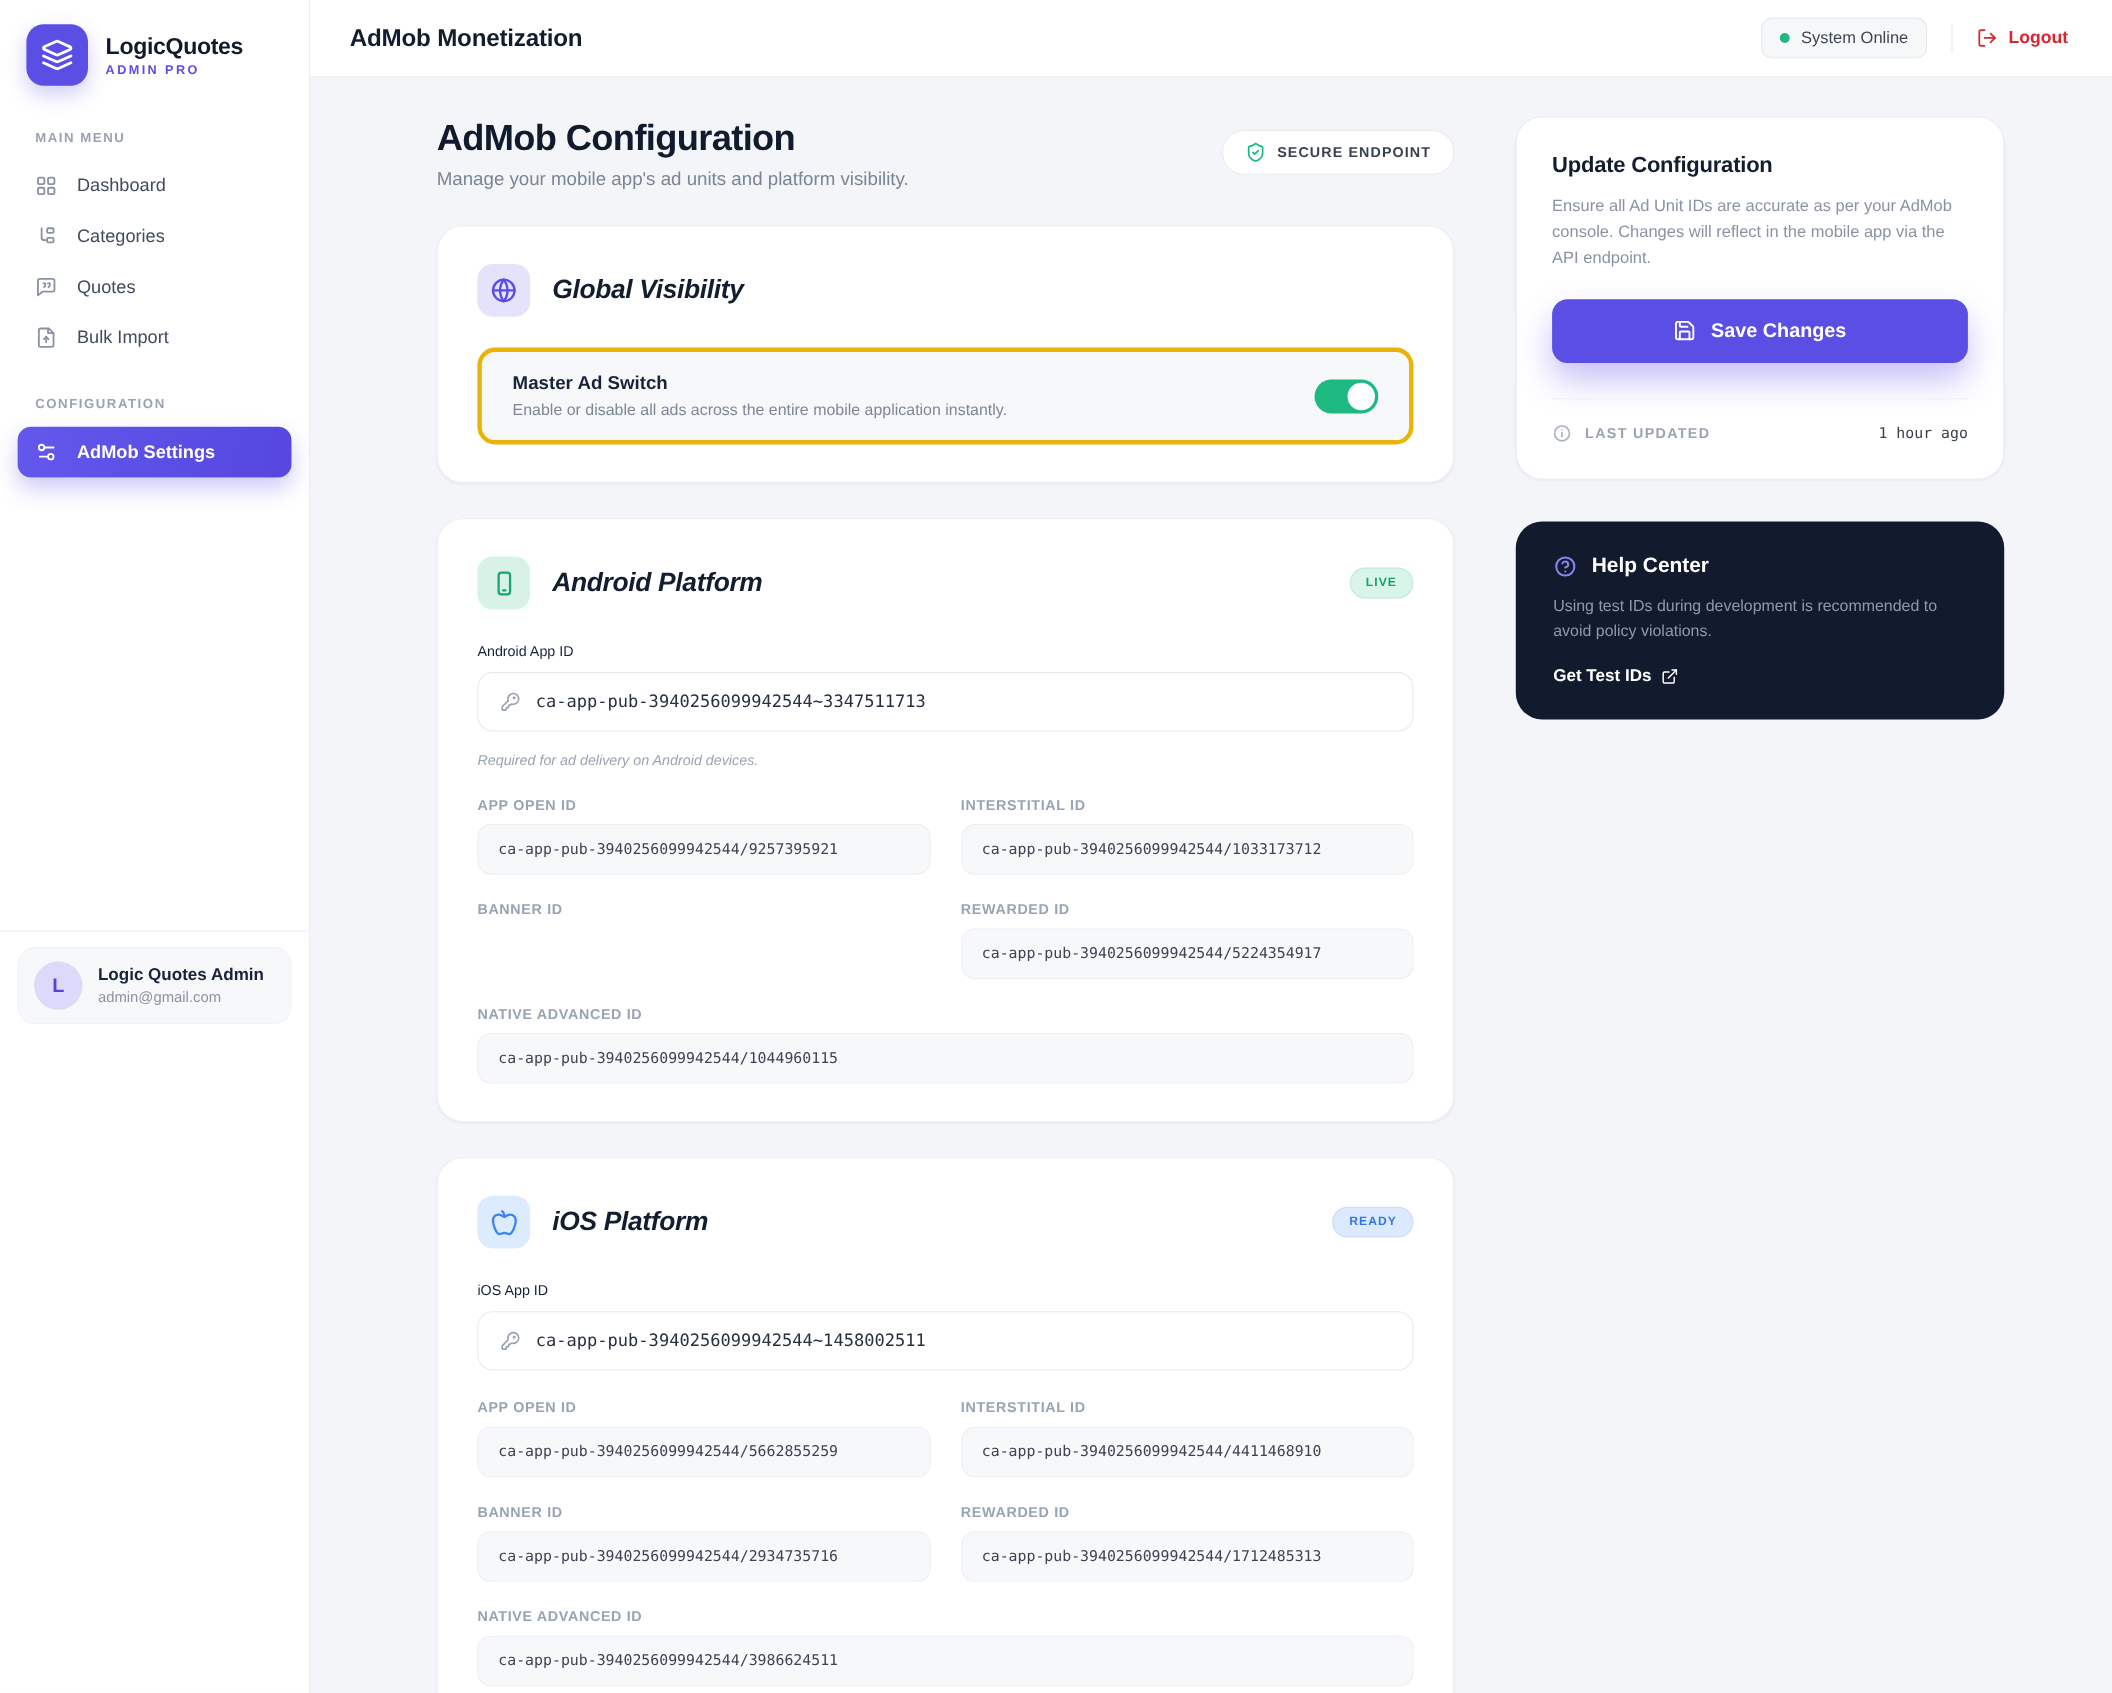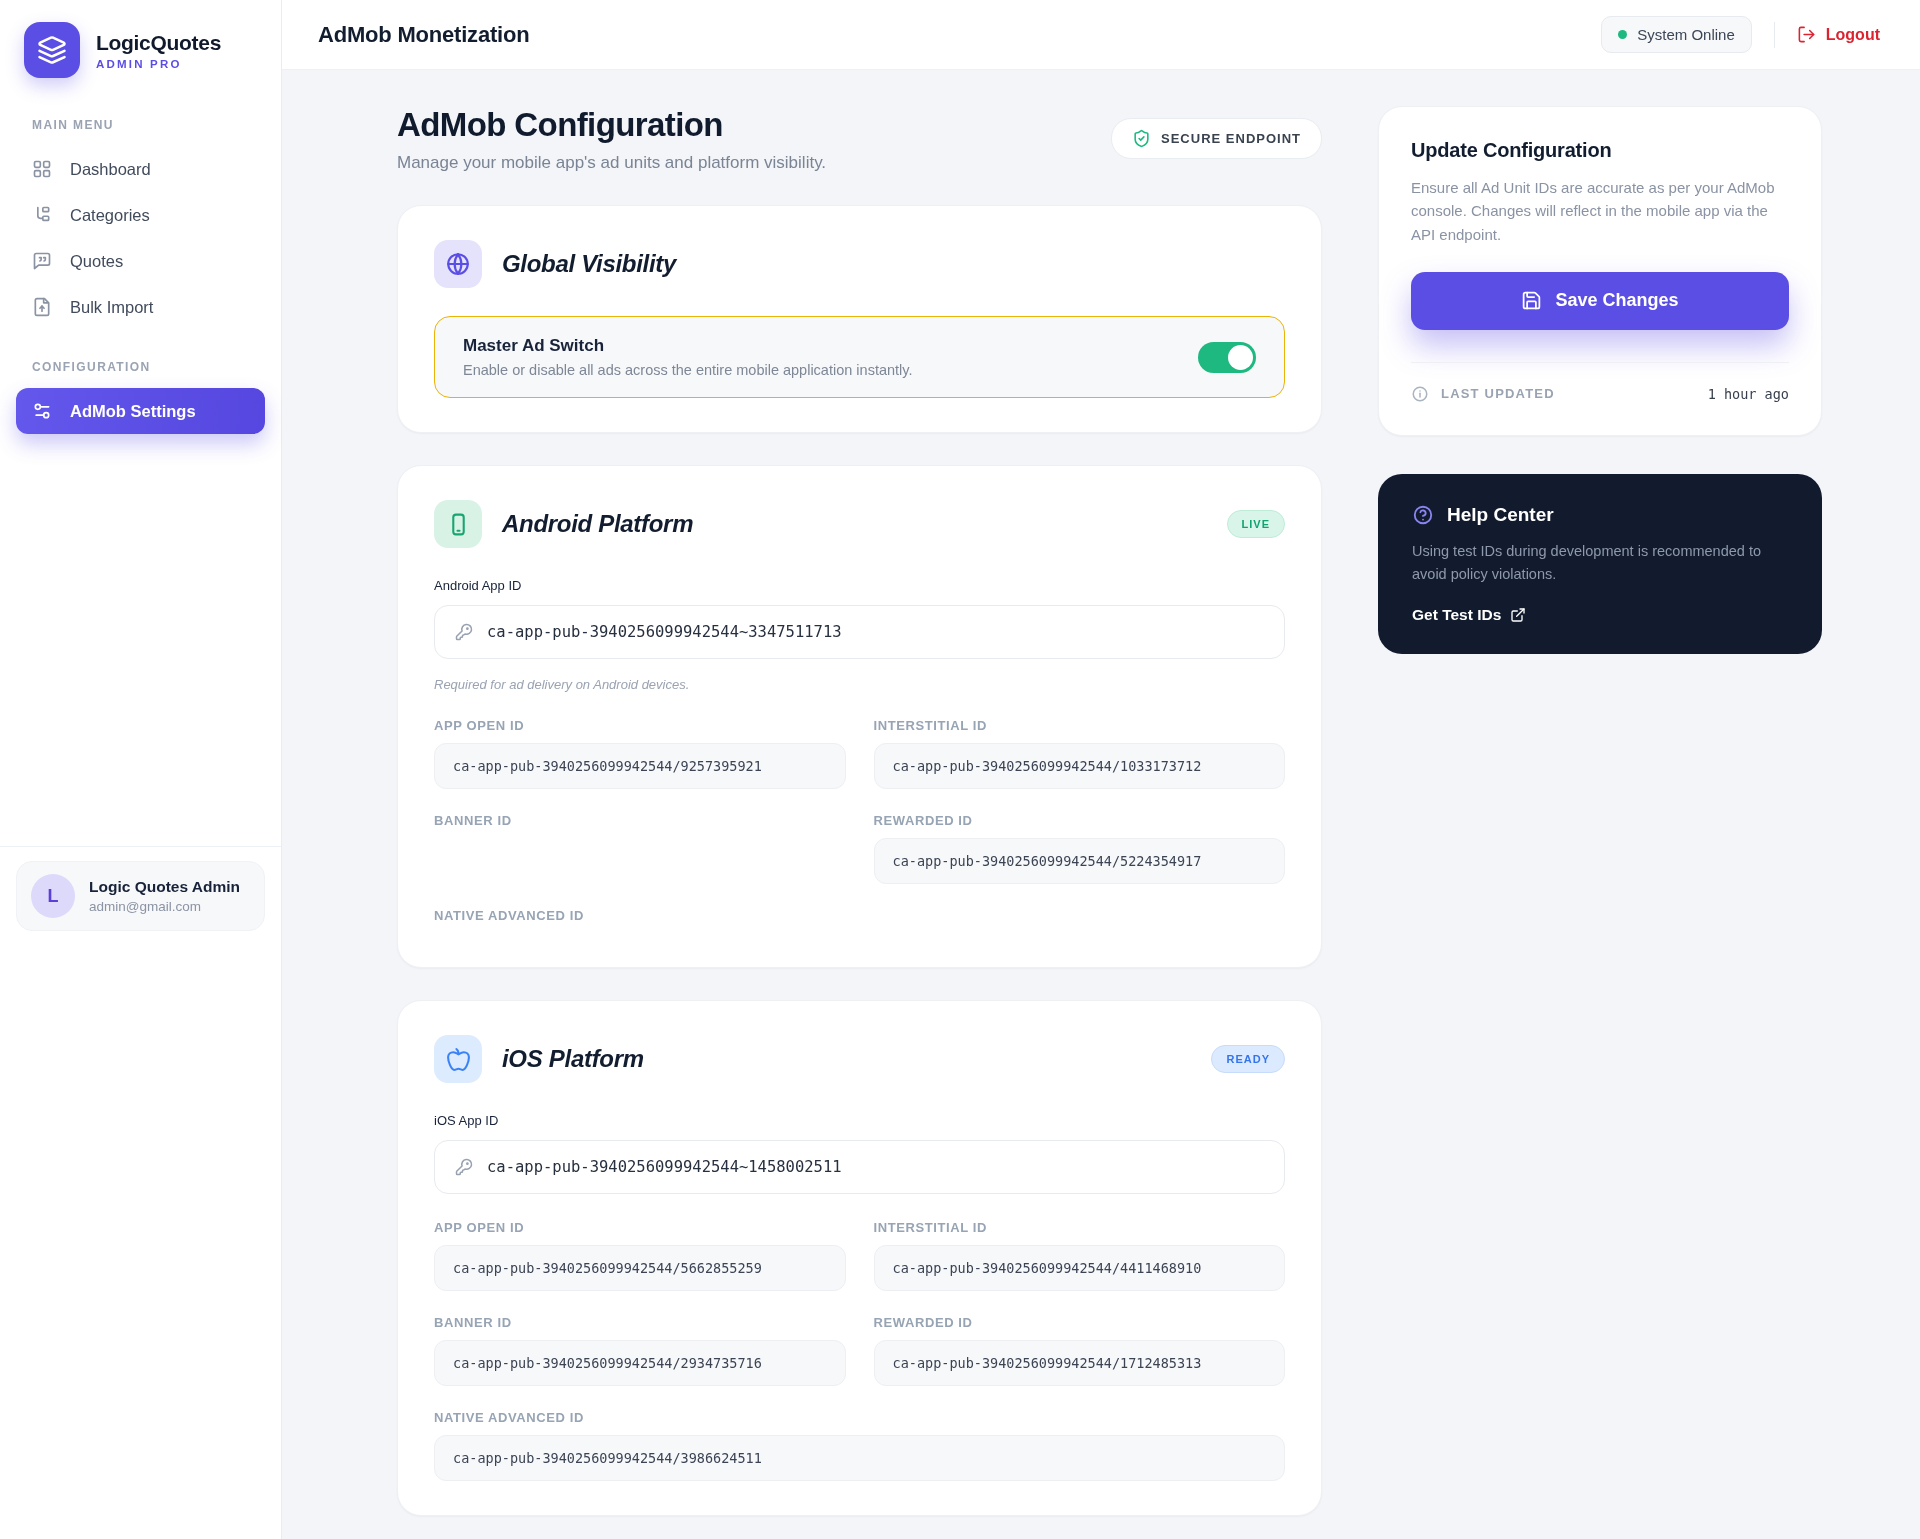--- a/index.html
+++ b/index.html
@@ -55,21 +55,21 @@
   .icon-box { width:48px; height:48px; border-radius:14px; display:flex; align-items:center; justify-content:center; }
   .icon-box.purple { background:#e5e2fb; color:#5b4ee4; }
   .icon-box.green  { background:#d8f3e6; color:#17a571; }
   .icon-box.blue   { background:#dcebfd; color:#3b82f6; }
   .card-title { font-size:24px; font-weight:800; letter-spacing:-.3px; color:#121d30;font-style:italic; }
   .badge { margin-left:auto; font-size:11px; font-weight:800; letter-spacing:1px; padding:7px 14px; border-radius:999px; }
   .badge.live  { background:#d9f5e9; color:#0ea371; border:1px solid #bfecd9; }
   .badge.ready { background:#dbeafe; color:#3575e9; border:1px solid #c7dcfb; }
 
   
-  .switch-panel { margin-top:28px; background:#f7f8fa; border:1px solid #eab308; border-radius:16px; padding:19px 28px; display:flex; align-items:center; }
+  .switch-panel { margin-top:28px; background:#f7f8fa; border:4px solid #eab308; border-radius:16px; padding:19px 28px; display:flex; align-items:center; }
   .switch-title { font-size:17px; font-weight:800; color:#18233a; }
   .switch-desc { font-size:14.5px; color:#7e8796; margin-top:6px; }
   .toggle { margin-left:auto; width:58px; height:31px; border-radius:999px; background:#1db981; position:relative; border:none; cursor:pointer; flex-shrink:0; }
   .toggle .knob { position:absolute; top:3px; right:3px; width:25px; height:25px; border-radius:50%; background:#ffffff; }
 
   
   .field-label { font-size:13px; font-weight:400; color:#18233a; margin:30px 0 12px; }
   .appid-input-wrap { display:flex; align-items:center; gap:14px; border:1px solid #e7eaee; border-radius:14px; height:54px; padding:0 20px; background:#ffffff; }
   .appid-input-wrap .key-ic { color:#98a1b0; flex-shrink:0; }
   .appid-input { border:none; outline:none; flex:1; font-family:"DejaVu Sans Mono",monospace; font-size:15.5px; color:#27303f; background:transparent; }
@@ -292,20 +292,21 @@
           </div>
           <div class="unit">
             <div class="unit-label">BANNER ID</div>
           </div>
           <div class="unit">
             <div class="unit-label">REWARDED ID</div>
             <input class="unit-input" type="text" value="ca-app-pub-3940256099942544/5224354917" style="">
           </div>
           <div class="unit span2">
             <div class="unit-label">NATIVE ADVANCED ID</div>
+            <input class="unit-input" type="text" value="ca-app-pub-3940256099942544/1044960115" style="">
           </div>
         </div>
       </section>
 
       <section class="card">
         <div class="card-head">
           <div class="icon-box blue">
             <svg width="25" height="25" viewBox="0 0 24 24" fill="none" stroke="currentColor" stroke-width="2" stroke-linecap="round" stroke-linejoin="round">
                 <path d="M12 20.94c1.5 0 2.75 1.06 4 1.06 3 0 6-8 6-12.22A4.91 4.91 0 0 0 17 5c-2.22 0-4 1.44-5 2-1-.56-2.78-2-5-2a4.9 4.9 0 0 0-5 4.78C2 14 5 22 8 22c1.25 0 2.5-1.06 4-1.06Z"></path>
                 <path d="M10 2c1 .5 2 2 2 5"></path>

